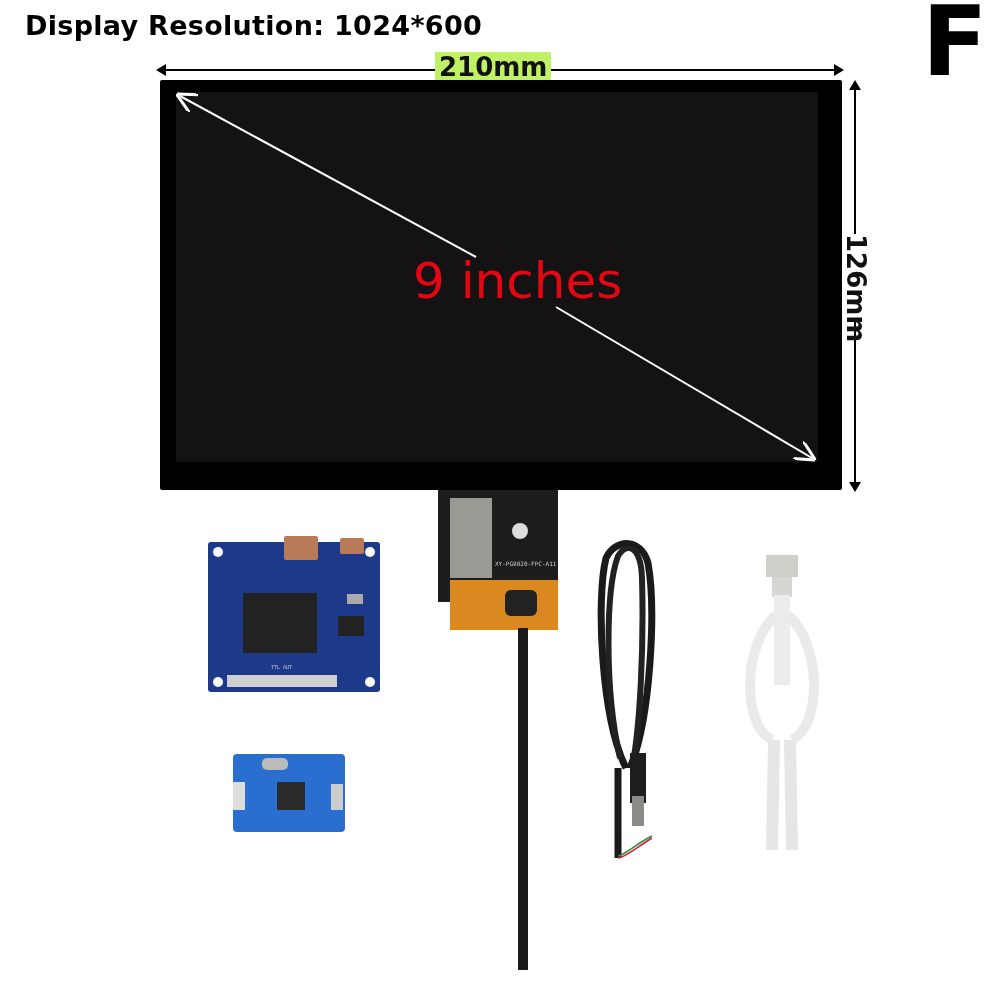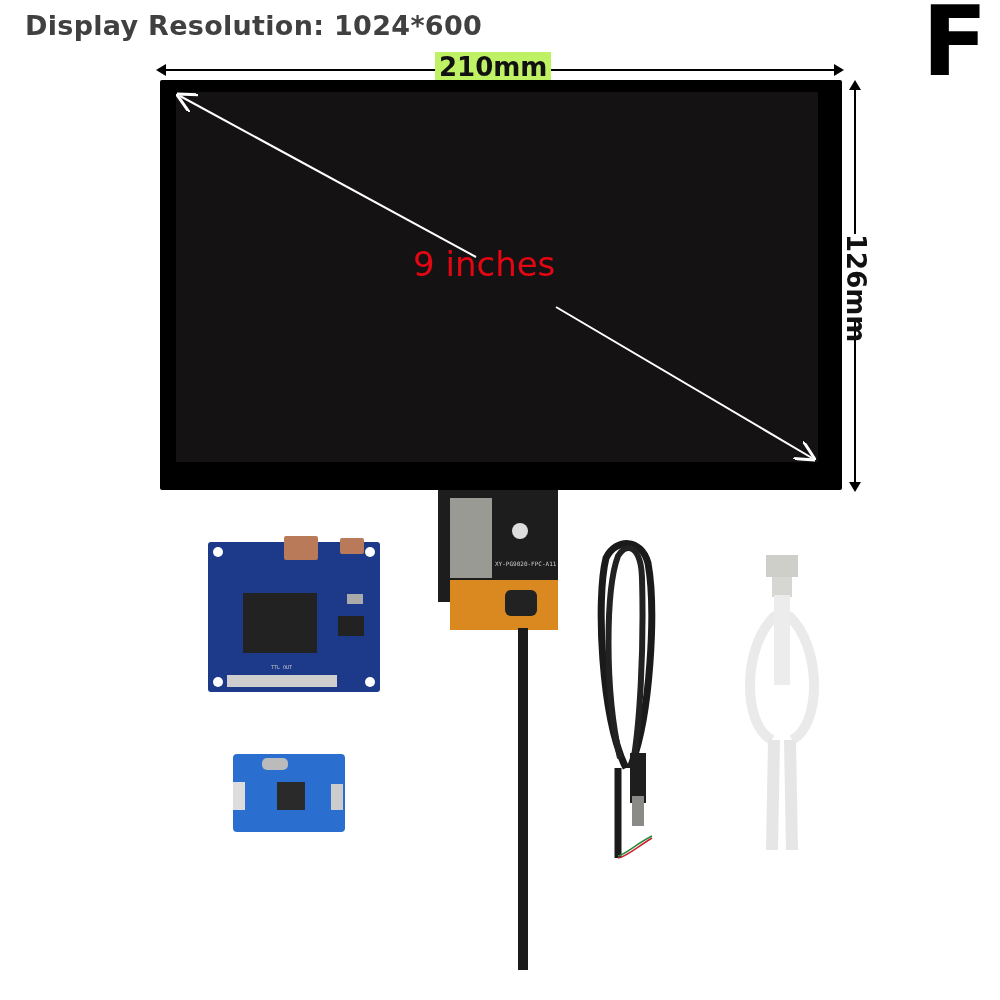--- a/index.html
+++ b/index.html
@@ -1,31 +1,31 @@
 <!DOCTYPE html>
 <html><head>
   <meta charset="utf-8">
   <style>
     html, body { margin: 0; padding: 0; }
     body { width: 1000px; height: 1000px; background: #ffffff; position: relative; overflow: hidden; font-family: "Liberation Sans", sans-serif; }
     .abs { position: absolute; }
-    .headline { left: 25px; top: 10px; font-size: 27px; font-weight: bold; color: #404040; letter-spacing: 0.3px; white-space: nowrap; font-family: "DejaVu Sans", sans-serif; }
+    .headline { left: 25px; top: 10px; font-size: 27px; font-weight: bold; color: #000000; letter-spacing: 0.3px; white-space: nowrap; font-family: "DejaVu Sans", sans-serif; }
     .variant { left: 922px; top: -6px; font-size: 96px; font-weight: bold; color: #000; font-family: "DejaVu Sans", sans-serif; line-height: 1; }
     .dim-w-line { left: 158px; top: 69px; width: 684px; height: 2px; background: #000; }
     .dim-w-label { left: 435px; top: 52px; padding: 0 4px; background: #bef264; font-size: 26px; font-weight: bold; color: #111; font-family: "DejaVu Sans", sans-serif; }
     .arrow-l { left: 156px; top: 64px; width: 0; height: 0; border-top: 6px solid transparent; border-bottom: 6px solid transparent; border-right: 10px solid #000; }
     .arrow-r { left: 834px; top: 64px; width: 0; height: 0; border-top: 6px solid transparent; border-bottom: 6px solid transparent; border-left: 10px solid #000; }
     .dim-h-line { left: 854px; top: 82px; width: 2px; height: 408px; background: #000; }
     .arrow-u { left: 849px; top: 80px; border-left: 6px solid transparent; border-right: 6px solid transparent; border-bottom: 10px solid #000; width:0; height:0; }
     .arrow-d { left: 849px; top: 482px; border-left: 6px solid transparent; border-right: 6px solid transparent; border-top: 10px solid #000; width:0; height:0; }
     .dim-h-label { left: 812px; top: 258px; width: 88px; height: 40px; background: #fff; transform: rotate(90deg); font-size: 26px; font-weight: bold; color: #111; text-align: center; line-height: 40px; font-family: "DejaVu Sans", sans-serif; }
     .bezel { left: 160px; top: 80px; width: 682px; height: 410px; background: #000; border-radius: 2px; }
     .screen { left: 176px; top: 92px; width: 642px; height: 370px; background: #141212; overflow: hidden; }
     .diag { position: absolute; left: 0; top: 0; }
-    .inch-label { left: 413px; top: 244px; font-size: 34px; color: #e30613; font-family: "DejaVu Sans", sans-serif; white-space: nowrap; }
+    .inch-label { left: 413px; top: 252px; font-size: 50px; color: #e30613; font-family: "DejaVu Sans", sans-serif; white-space: nowrap; }
     .fpc-top { left: 438px; top: 490px; width: 120px; height: 112px; background: #1d1d1d; }
     .fpc-metal { left: 450px; top: 498px; width: 42px; height: 80px; background: #9a9a94; }
     .fpc-orange { left: 450px; top: 580px; width: 108px; height: 50px; background: #d9891f; }
     .fpc-chip { left: 505px; top: 590px; width: 32px; height: 26px; background: #222; border-radius: 6px; }
     .fpc-print { left: 495px; top: 560px; font-size: 6px; color: #ccc; font-family: "DejaVu Sans Mono", monospace; }
     .fpc-logo { left: 512px; top: 523px; width: 16px; height: 16px; border-radius: 50%; background: #ddd; }
     .flex-tail { left: 518px; top: 628px; width: 10px; height: 342px; background: #1b1b1b; }
     .board { left: 208px; top: 542px; width: 172px; height: 150px; background: #1d3a8a; border-radius: 3px; }
     .board .hole { position: absolute; width: 10px; height: 10px; border-radius: 50%; background: #fff; }
     .board-chip { left: 243px; top: 593px; width: 74px; height: 60px; background: #222; }

